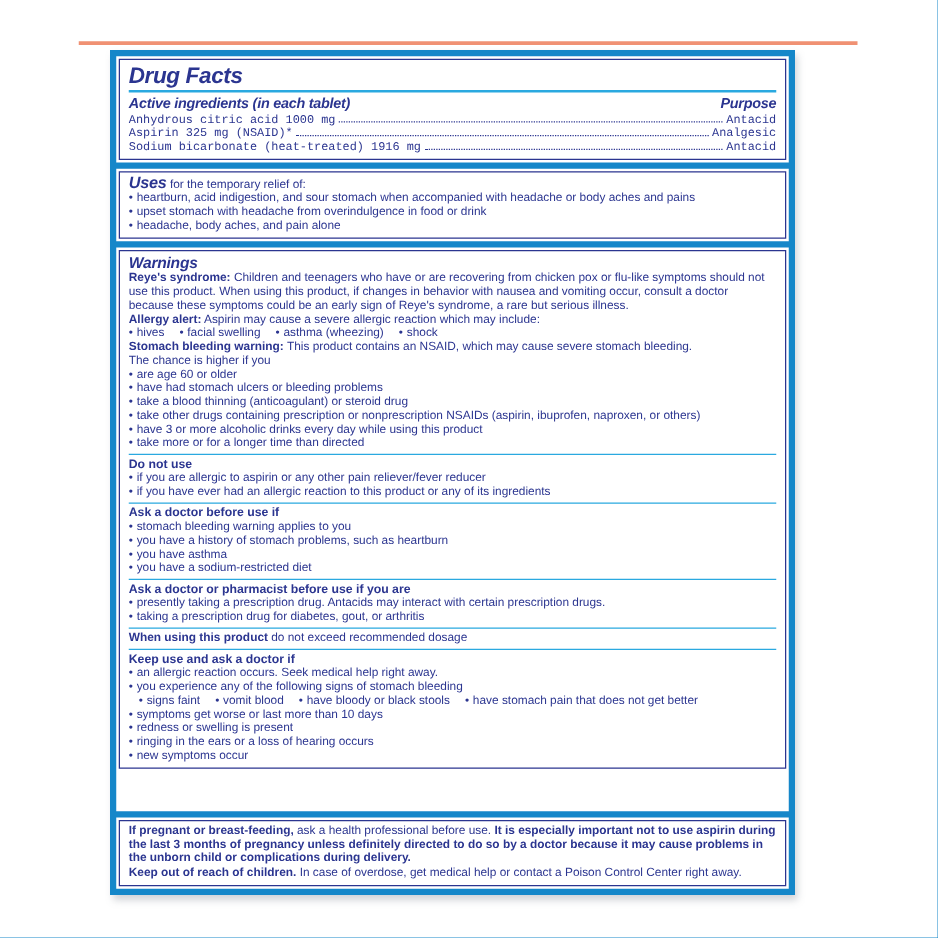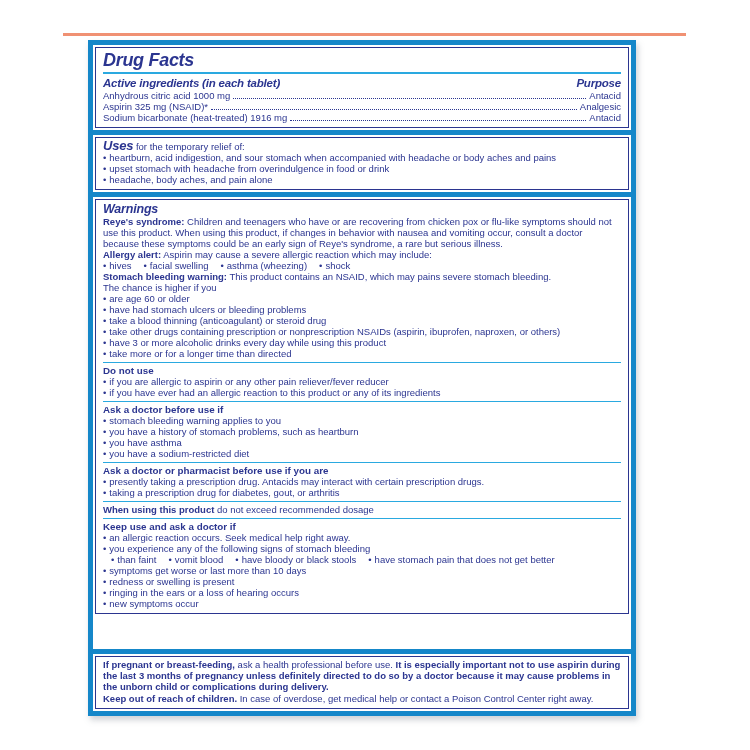--- a/index.html
+++ b/index.html
@@ -17,21 +17,21 @@
   }
   .panel-outer{background:#ffffff;padding:2px;flex:0 0 auto;}
   .panel{background:#ffffff;border:1.5px solid #2b3590;padding:2px 7px 4px 7px;}
   .grow{flex:1 1 auto;}
 
   h1{margin:0;font-size:18px;font-style:italic;font-weight:bold;line-height:21px;letter-spacing:-.3px;}
   .cyan-rule{border:0;border-top:2px solid #2aa9e0;margin:1px 0 2px 0;height:0;}
   .thin-rule{border:0;border-top:1.5px solid #2aa9e0;margin:2.5px 0;height:0;}
 
   .ai-header{display:flex;justify-content:space-between;font-size:11.5px;font-weight:bold;font-style:italic;line-height:14px;letter-spacing:-.2px;}
-  .ing-row{display:flex;align-items:baseline;font-size:9.5px;line-height:11px;}
+  .ing-row{display:flex;align-items:baseline;font-size:9.5px;line-height:11px;font-family:Liberation Mono, monospace;}
   .ing-name,.ing-purpose{white-space:nowrap;}
   .leader{flex:1;border-bottom:1.2px dotted #2b3590;margin:0 3px 2px 3px;min-width:10px;}
   .footnote{font-size:9.5px;line-height:11px;}
 
   .body-txt{font-size:9.5px;line-height:11px;}
   p{margin:0;}
   b{font-weight:bold;}
   .h-italic{font-size:13px;font-style:italic;font-weight:bold;letter-spacing:-.2px;}
   .h-sub{font-weight:bold;font-size:9.8px;}
   .bullet{padding-left:9px;text-indent:-9px;}
@@ -90,21 +90,21 @@
       <p><b>Reye's syndrome:</b> <span>Children and teenagers who have or are recovering from chicken pox or flu-like symptoms should not use this product. When using this product, if changes in behavior with nausea and vomiting occur, consult a doctor because these symptoms could be an early sign of Reye's syndrome, a rare but serious illness.</span></p>
 
       <p><b>Allergy alert:</b> <span>Aspirin may cause a severe allergic reaction which may include:</span></p>
       <div class="inline-bullets">
         <span class="bullet">hives</span>
         <span class="bullet">facial swelling</span>
         <span class="bullet">asthma (wheezing)</span>
         <span class="bullet">shock</span>
       </div>
 
-      <p><b>Stomach bleeding warning:</b> <span>This product contains an NSAID, which may pains severe stomach bleeding.</span></p>
+      <p><b>Stomach bleeding warning:</b> <span>This product contains an NSAID, which may cause severe stomach bleeding.</span></p>
       <p>The chance is higher if you</p>
       <div class="bullet">are age 60 or older</div>
       <div class="bullet">have had stomach ulcers or bleeding problems</div>
       <div class="bullet">take a blood thinning (anticoagulant) or steroid drug</div>
       <div class="bullet">take other drugs containing prescription or nonprescription NSAIDs (aspirin, ibuprofen, naproxen, or others)</div>
       <div class="bullet">have 3 or more alcoholic drinks every day while using this product</div>
       <div class="bullet">take more or for a longer time than directed</div>
 
       <div class="thin-rule"></div>
       <p class="h-sub">Do not use</p>
@@ -124,21 +124,21 @@
       <div class="bullet">taking a prescription drug for diabetes, gout, or arthritis</div>
 
       <div class="thin-rule"></div>
       <p><b>When using this product</b> <span>do not exceed recommended dosage</span></p>
 
       <div class="thin-rule"></div>
       <p class="h-sub">Keep use and ask a doctor if</p>
       <div class="bullet">an allergic reaction occurs. Seek medical help right away.</div>
       <div class="bullet">you experience any of the following signs of stomach bleeding</div>
       <div class="inline-bullets sub-indent">
-        <span class="bullet">than faint</span>
+        <span class="bullet">signs faint</span>
         <span class="bullet">vomit blood</span>
         <span class="bullet">have bloody or black stools</span>
         <span class="bullet">have stomach pain that does not get better</span>
       </div>
       <div class="bullet">symptoms get worse or last more than 10 days</div>
       <div class="bullet">redness or swelling is present</div>
       <div class="bullet">ringing in the ears or a loss of hearing occurs</div>
       <div class="bullet">new symptoms occur</div>
     </div>
   </div>

